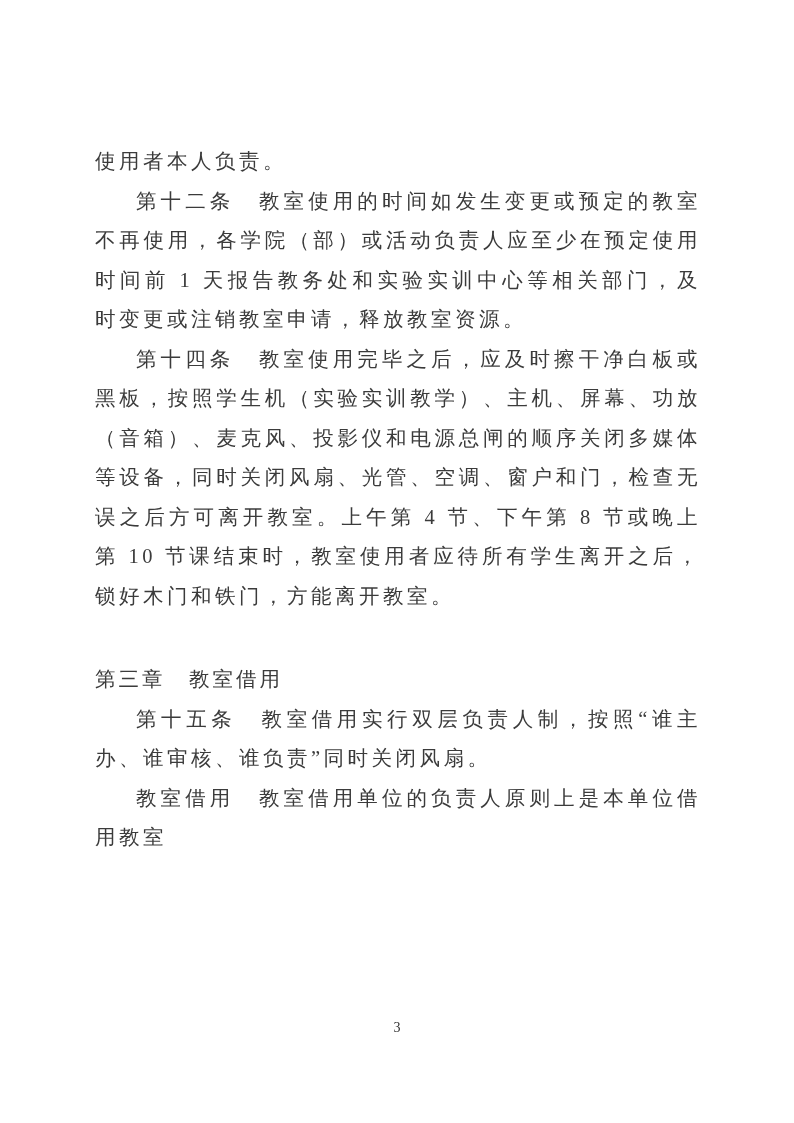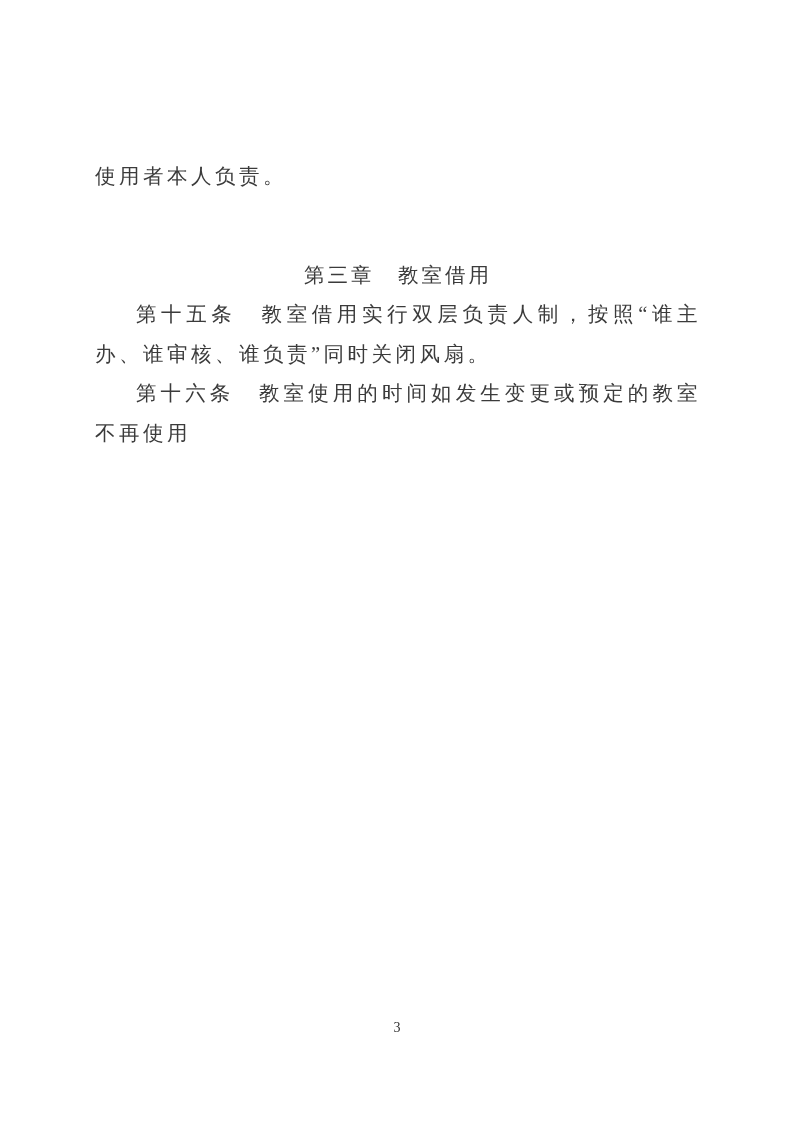--- a/index.html
+++ b/index.html
@@ -11,41 +11,40 @@
     position: relative;
     width: 794px;
     height: 1123px;
     background: #ffffff;
     overflow: hidden;
     font-family: "Liberation Serif", "DejaVu Serif", serif;
   }
   .content {
     position: absolute;
     left: 95px;
-    top: 157px;
+    top: 142px;
     width: 606px;
   }
   .para {
     margin: 0;
     font-size: 20.5px;
     line-height: 39.5px;
     letter-spacing: 3.5px;
     color: #3b3b3b;
     text-align: justify;
     text-justify: inter-character;
     text-indent: 2em;
     word-break: break-all;
   }
   .para.continuation {
     text-indent: 0;
   }
   .para.chapter-heading {
-    text-align: center;
     text-indent: 0;
-    margin-top: 59px;
+    margin-top: 44px;
     letter-spacing: 3px;
   }
   .page-number {
     position: absolute;
     top: 1020px;
     left: 0;
     width: 100%;
     text-align: center;
     font-size: 14px;
     line-height: 16px;
@@ -53,18 +52,20 @@
     color: #333333;
     font-family: "Liberation Serif", "DejaVu Serif", serif;
   }
 </style>
 </head>
 <body>
 
 <div class="page">
   <div class="content">
     <p class="para continuation">使用者本人负责。</p>
+    <p class="para">第十二条　教室使用的时间如发生变更或预定的教室不再使用，各学院（部）或活动负责人应至少在预定使用时间前 1 天报告教务处和实验实训中心等相关部门，及时变更或注销教室申请，释放教室资源。</p>
+    <p class="para">第十四条　教室使用完毕之后，应及时擦干净白板或黑板，按照学生机（实验实训教学）、主机、屏幕、功放（音箱）、麦克风、投影仪和电源总闸的顺序关闭多媒体等设备，同时关闭风扇、光管、空调、窗户和门，检查无误之后方可离开教室。上午第 4 节、下午第 8 节或晚上第 10 节课结束时，教室使用者应待所有学生离开之后，锁好木门和铁门，方能离开教室。</p>
     <p class="para chapter-heading">第三章　教室借用</p>
     <p class="para">第十五条　教室借用实行双层负责人制，按照“谁主办、谁审核、谁负责”同时关闭风扇。</p>
-    <p class="para">第十六条　教室使用的时间如发生变更或预定的教室不再使用</p>
+    <p class="para">教室借用　教室借用单位的负责人原则上是本单位借用教室</p>
   </div>
   <div class="page-number">3</div>
 </div>
 
 </body></html>

